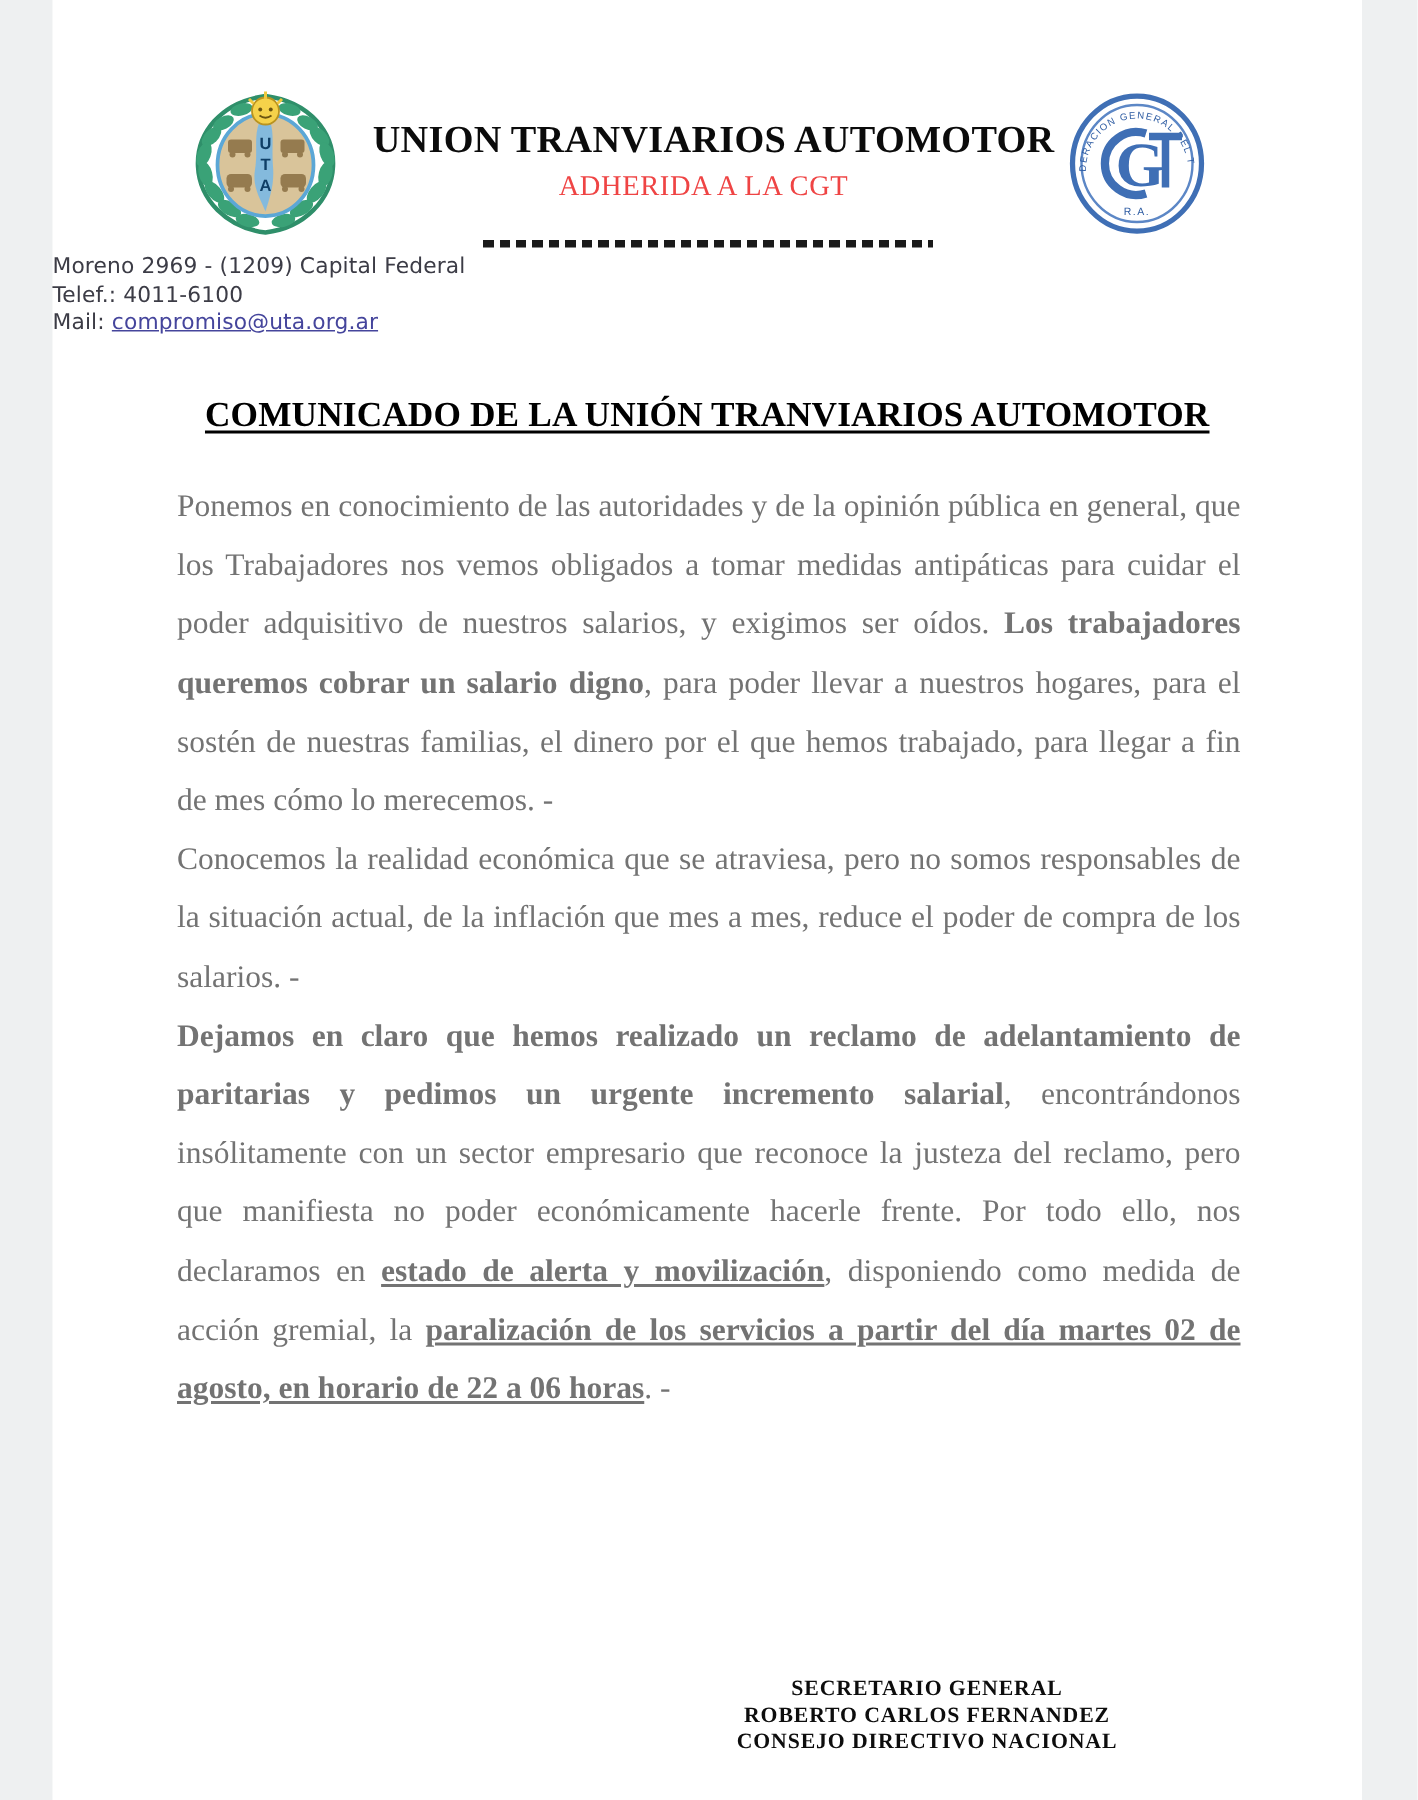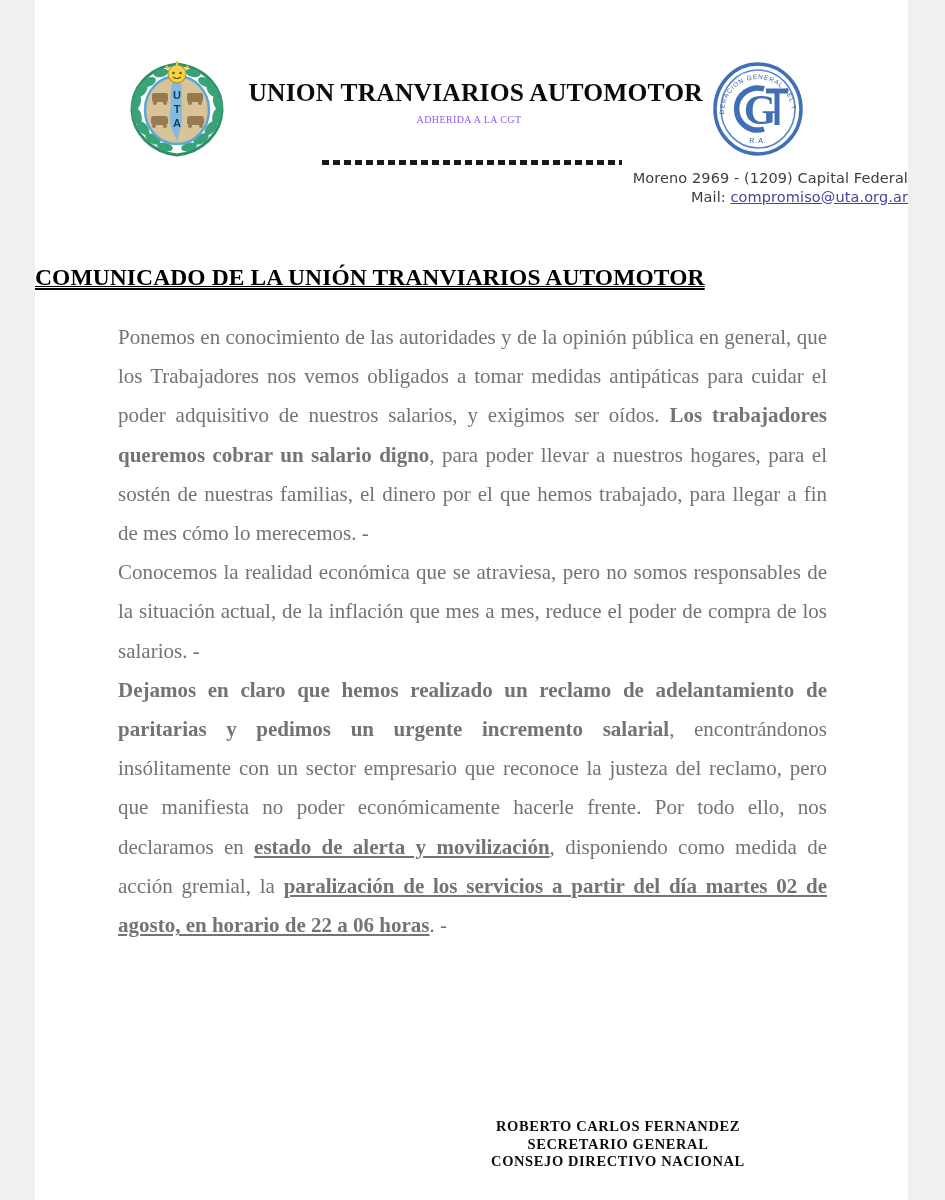--- a/index.html
+++ b/index.html
@@ -59,32 +59,32 @@
     font-weight: bold;
     font-size: 25.5px;
     letter-spacing: 0.2px;
     color: #0b0b0b;
     white-space: nowrap;
     text-align: right;
   }
   .org-sub {
     font-family: "Liberation Serif", "DejaVu Serif", serif;
     font-weight: normal;
-    font-size: 10px;
+    font-size: 19px;
     letter-spacing: 0.4px;
-    color: #8b5cf6;
+    color: #ef4444;
     margin-top: 6px;
   }
 
   
   .contact {
     position: absolute;
     left: 0; top: 160px;
     width: 873px;
-    text-align: right;
+    text-align: left;
   }
   .dashed-rule {
     width: 300px;
     height: 5px;
     margin: 0 auto 4px auto;
     background-image: repeating-linear-gradient(
         to right,
         #1a1a1a 0px, #1a1a1a 7px,
         rgba(255,255,255,0) 7px, rgba(255,255,255,0) 11px);
   }
@@ -100,21 +100,21 @@
     color: #45459c;
     text-decoration: underline;
     text-underline-offset: 1px;
   }
 
   
   .doc-title {
     position: absolute;
     left: 0; top: 264px;
     width: 873px;
-    text-decoration: underline;
+    text-align: center;
   }
   .doc-title span {
     font-family: "Liberation Serif", "DejaVu Serif", serif;
     font-weight: bold;
     font-size: 23.5px;
     color: #000;
     text-decoration: underline;
     text-underline-offset: 3px;
     text-decoration-thickness: 2px;
     letter-spacing: 0.1px;
@@ -270,36 +270,37 @@
           <line x1="69" y1="32" x2="69" y2="66"></line>
         </g>
         <text x="50" y="84" font-family="Liberation Sans, sans-serif" font-size="7" fill="#2f5da3" text-anchor="middle" letter-spacing="1">R.A.</text>
       </svg>
     </div>
   </div>
 
   <div class="contact">
     <div class="dashed-rule"></div>
     <div class="contact-line">Moreno 2969 - (1209) Capital Federal</div>
+    <div class="contact-line">Telef.: 4011-6100</div>
     <div class="contact-line">
       <span class="contact-mail-label">Mail:</span>
       <span class="contact-mail">compromiso@uta.org.ar</span>
     </div>
   </div>
 
   <div class="doc-title">
     <span>COMUNICADO DE LA UNIÓN TRANVIARIOS AUTOMOTOR</span>
   </div>
 
   <div class="body-col">
     <p class="para"><span>Ponemos en conocimiento de las autoridades y de la opinión pública en general, que los Trabajadores nos vemos obligados a tomar medidas antipáticas para cuidar el poder adquisitivo de nuestros salarios, y exigimos ser oídos. </span><span style="font-weight: bold;">Los trabajadores queremos cobrar un salario digno</span><span>, para poder llevar a nuestros hogares, para el sostén de nuestras familias, el dinero por el que hemos trabajado, para llegar a fin de mes cómo lo merecemos. -</span></p>
     <p class="para"><span>Conocemos la realidad económica que se atraviesa, pero no somos responsables de la situación actual, de la inflación que mes a mes, reduce el poder de compra de los salarios. -</span></p>
     <p class="para"><span style="font-weight: bold;">Dejamos en claro que hemos realizado un reclamo de adelantamiento de paritarias y pedimos un urgente incremento salarial</span><span>, encontrándonos insólitamente con un sector empresario que reconoce la justeza del reclamo, pero que manifiesta no poder económicamente hacerle frente. Por todo ello, nos declaramos en </span><span class="u-bold">estado de alerta y movilización</span><span>, disponiendo como medida de acción gremial, la </span><span class="u-bold">paralización de los servicios a partir del día martes 02 de agosto, en horario de 22 a 06 horas</span><span>. -</span></p>
   </div>
 
   <div class="signature">
+    <div class="sig-line">SECRETARIO GENERAL</div>
     <div class="sig-line">ROBERTO CARLOS FERNANDEZ</div>
-    <div class="sig-line">SECRETARIO GENERAL</div>
     <div class="sig-line">CONSEJO DIRECTIVO NACIONAL</div>
   </div>
 
  </div>
 </div>
 
 </body></html>

